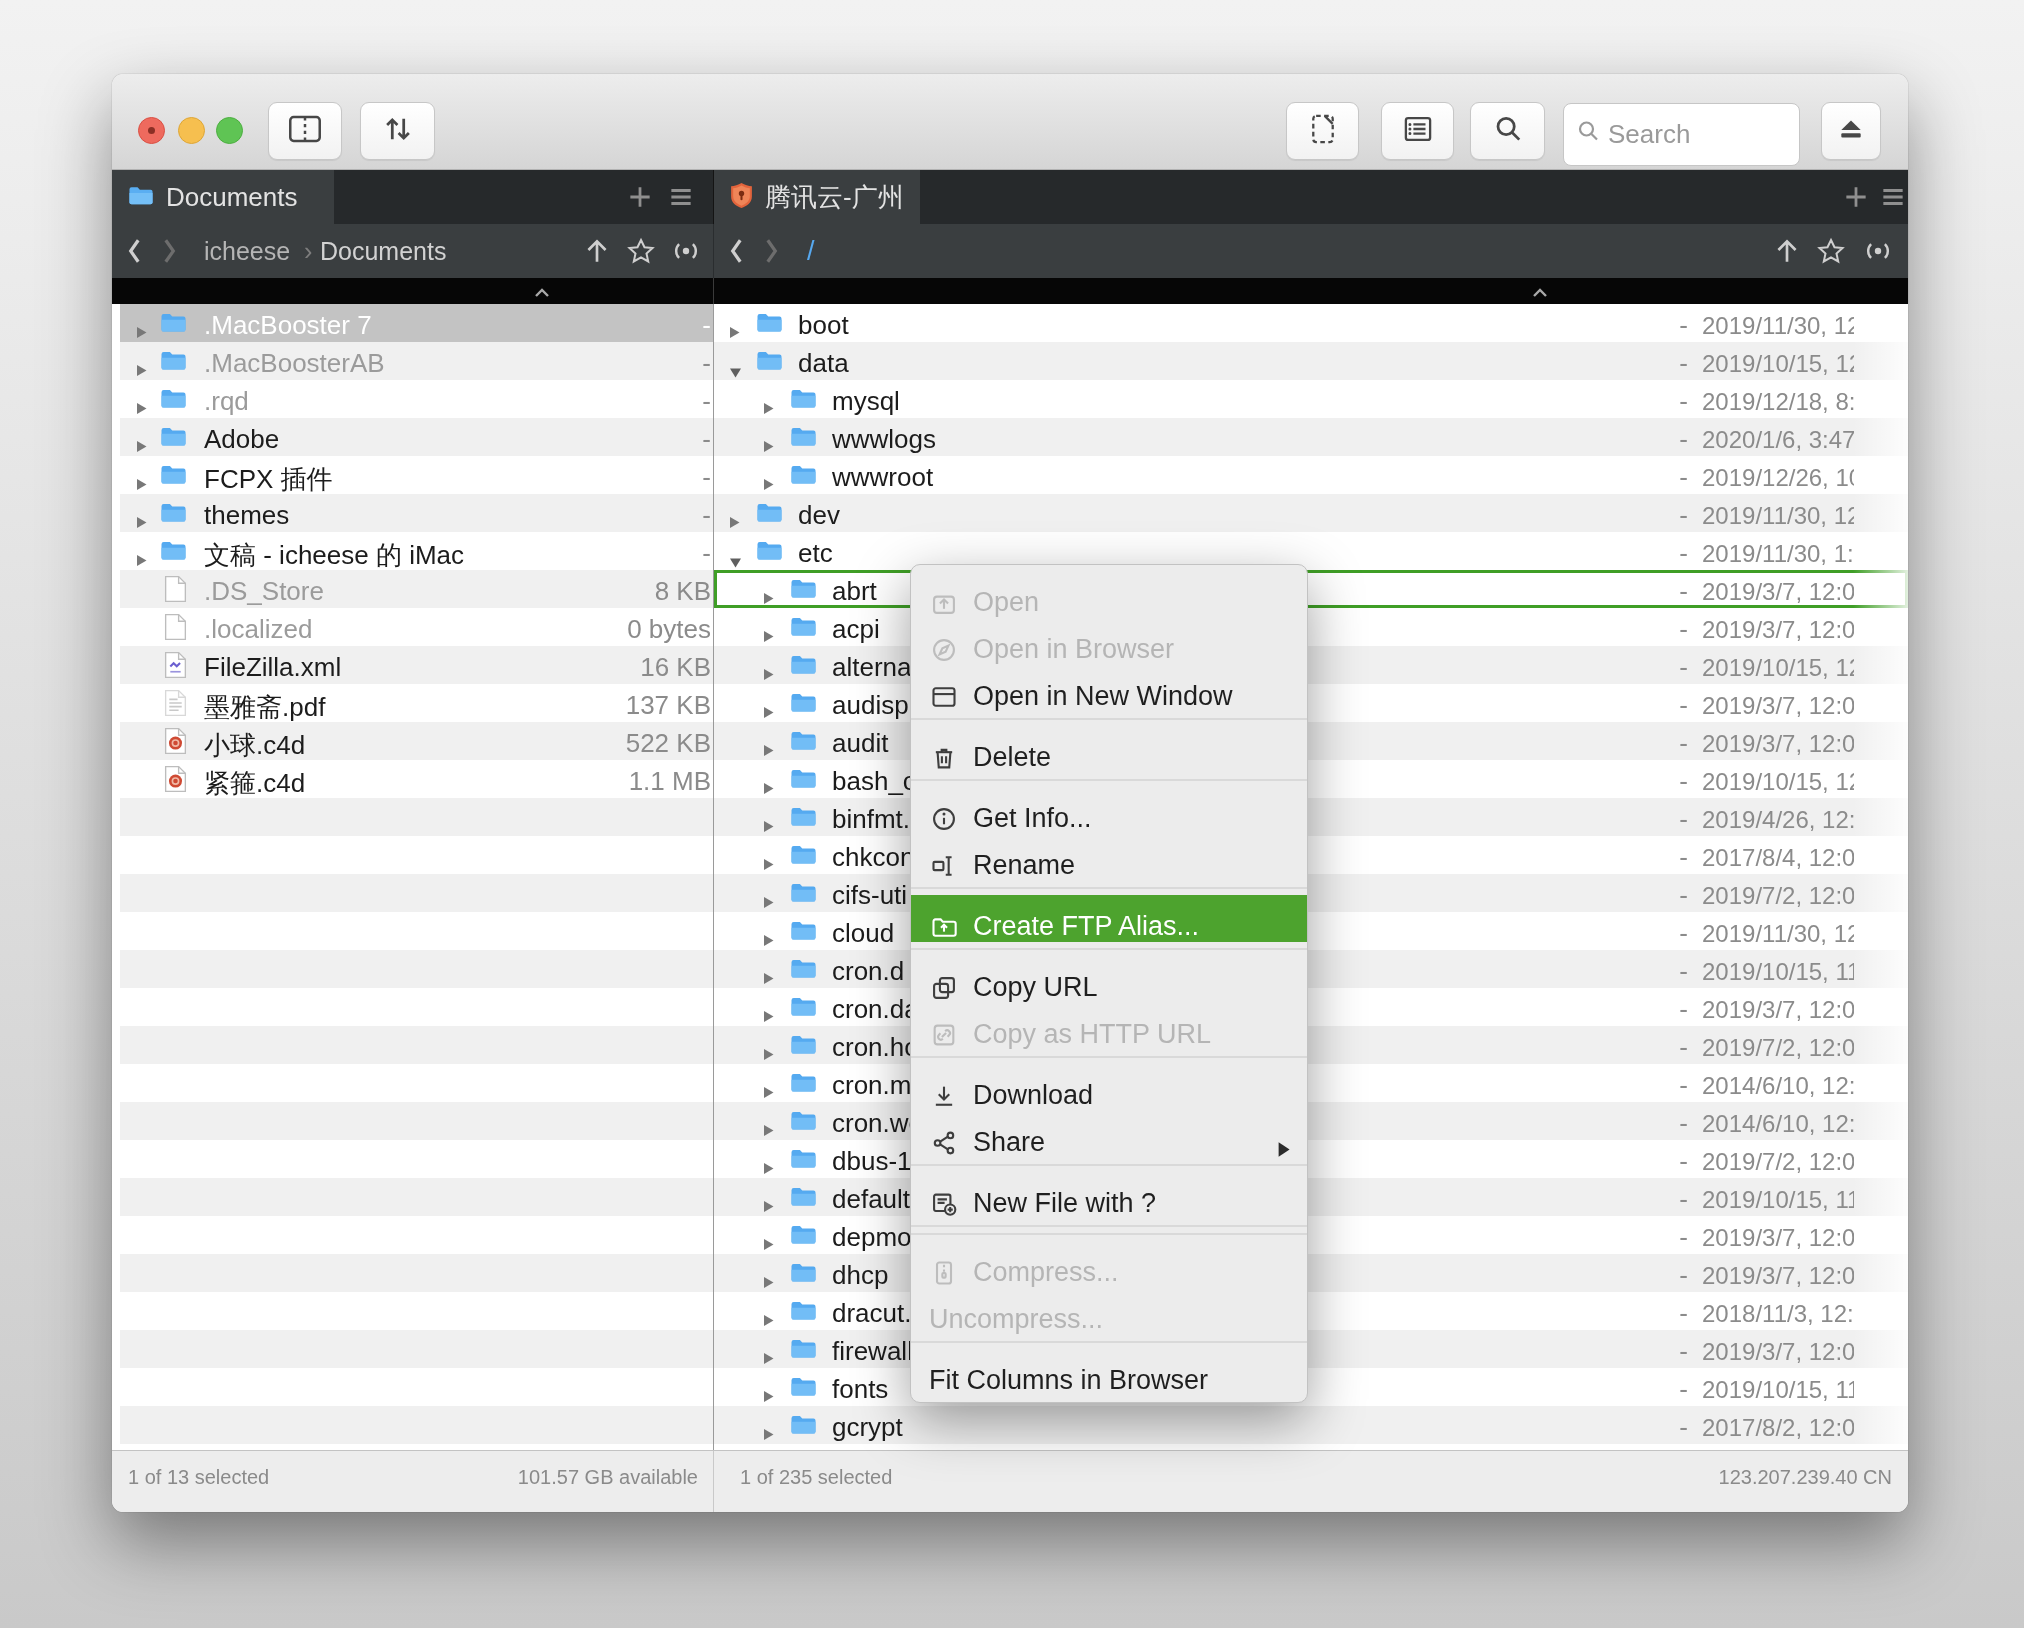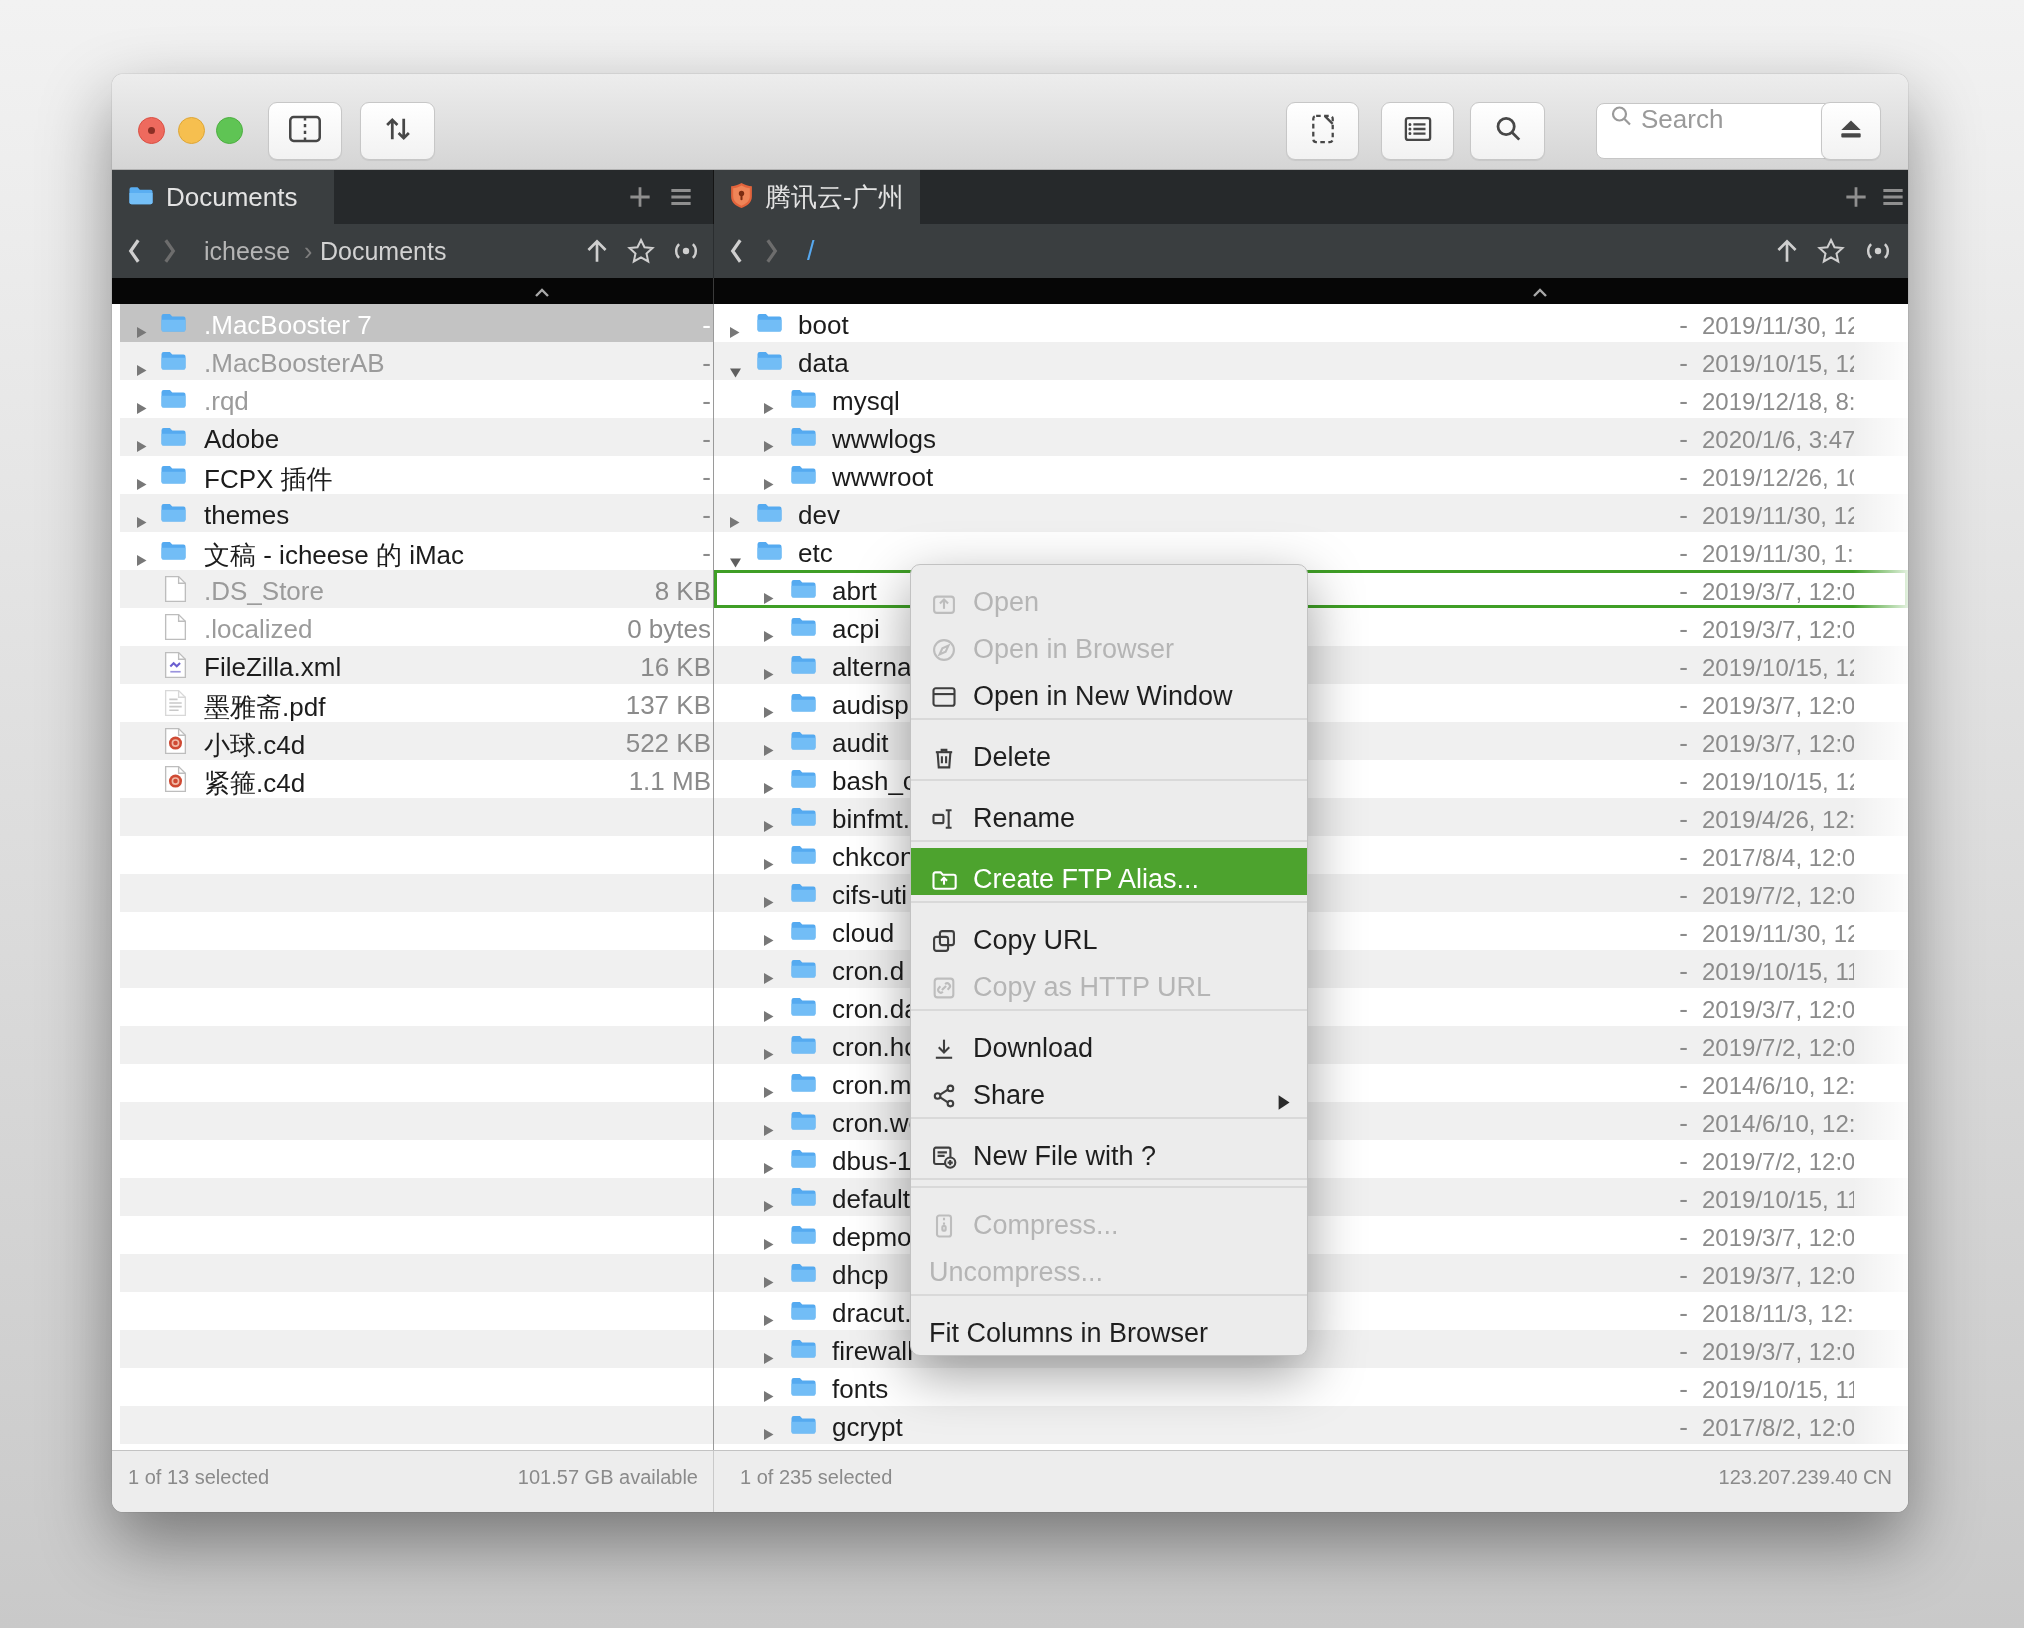--- a/index.html
+++ b/index.html
@@ -11,22 +11,22 @@
   
   .titlebar{position:absolute;left:0;right:0;top:0;height:96px;border-radius:11px 11px 0 0;
             background:linear-gradient(#ededed,#d5d5d5);border-bottom:1px solid #b2b2b2;box-sizing:border-box;}
   .light{position:absolute;top:43px;width:27px;height:27px;border-radius:50%;box-sizing:border-box;}
   .light.close{left:26px;background:#ee6a5e;border:1px solid #da4f43;}
   .light.close::after{content:"";position:absolute;left:9px;top:9px;width:7px;height:7px;border-radius:50%;background:#8c2f25;}
   .light.min{left:66px;background:#f6bf4f;border:1px solid #dea636;}
   .light.zoom{left:104px;background:#5fc454;border:1px solid #4caf40;}
   .tbtn{position:absolute;top:28px;height:58px;border-radius:9px;background:linear-gradient(#ffffff,#f2f2f2);
         border:1px solid #c7c7c7;box-shadow:0 1px 1px rgba(0,0,0,.07);display:flex;align-items:center;justify-content:center;color:#474747;box-sizing:border-box;}
-  .searchfield{position:absolute;top:29px;left:1451px;width:237px;height:56px;background:#fff;border:1px solid #c6c6c6;
-               border-radius:8px;display:flex;padding:0 12px;box-sizing:border-box;color:#9a9a9a;font-size:26px;gap:8px;margin-left:33px;}
+  .searchfield{position:absolute;top:29px;left:1451px;width:237px;height:63px;background:#fff;border:1px solid #c6c6c6;
+               border-radius:8px;display:flex;align-items:center;padding:0 12px;box-sizing:border-box;color:#9a9a9a;font-size:26px;gap:8px;}
   
   .tabbar{position:absolute;left:0;right:0;top:96px;height:54px;background:#26292b;}
   .tab{position:absolute;top:0;height:54px;background:#3a3e40;display:flex;align-items:center;gap:12px;padding:0 16px;box-sizing:border-box;}
   .tab .lbl{color:#e3e3e3;font-size:26px;white-space:nowrap;}
   .tabglyph{position:absolute;top:12px;color:#8f8f8f;}
   .vdiv{position:absolute;top:0;bottom:0;width:1px;background:#141414;}
   
   .pathbar{position:absolute;left:0;right:0;top:150px;height:54px;background:#3a3e40;}
   .pb{position:absolute;top:0;height:54px;display:flex;align-items:center;color:#cfcfcf;}
   .crumb{font-size:25px;color:#b5b5b5;}
@@ -797,20 +797,30 @@
           <path d="M6.5 7 l1 13 h9 l1-13"></path>
           <path d="M10.2 10.5 V16.5 M13.8 10.5 V16.5"></path>
         </svg>
       </span>
       <span>Delete</span>
     </div>
     <div class="sep"></div>
     <div class="mi">
       <span class="ic">
         <svg width="28" height="28" viewBox="0 0 24 24" fill="none" stroke="currentColor" stroke-width="1.8">
+          <circle cx="12" cy="12" r="8.5"></circle>
+          <path d="M12 11 V16.5"></path>
+          <circle cx="12" cy="7.8" r="1.3" fill="currentColor" stroke="none"></circle>
+        </svg>
+      </span>
+      <span>Get Info...</span>
+    </div>
+    <div class="mi">
+      <span class="ic">
+        <svg width="28" height="28" viewBox="0 0 24 24" fill="none" stroke="currentColor" stroke-width="1.8">
           <path d="M13.5 4.5 h5 M13.5 19.5 h5 M16 4.5 V19.5"></path>
           <rect x="3" y="8.5" width="8.5" height="7" rx="1"></rect>
         </svg>
       </span>
       <span>Rename</span>
     </div>
     <div class="sep"></div>
     <div class="mi hl" style="background: rgb(77, 163, 46);">
       <span class="ic">
         <svg width="28" height="28" viewBox="0 0 24 24" fill="none" stroke="currentColor" stroke-width="1.8">

